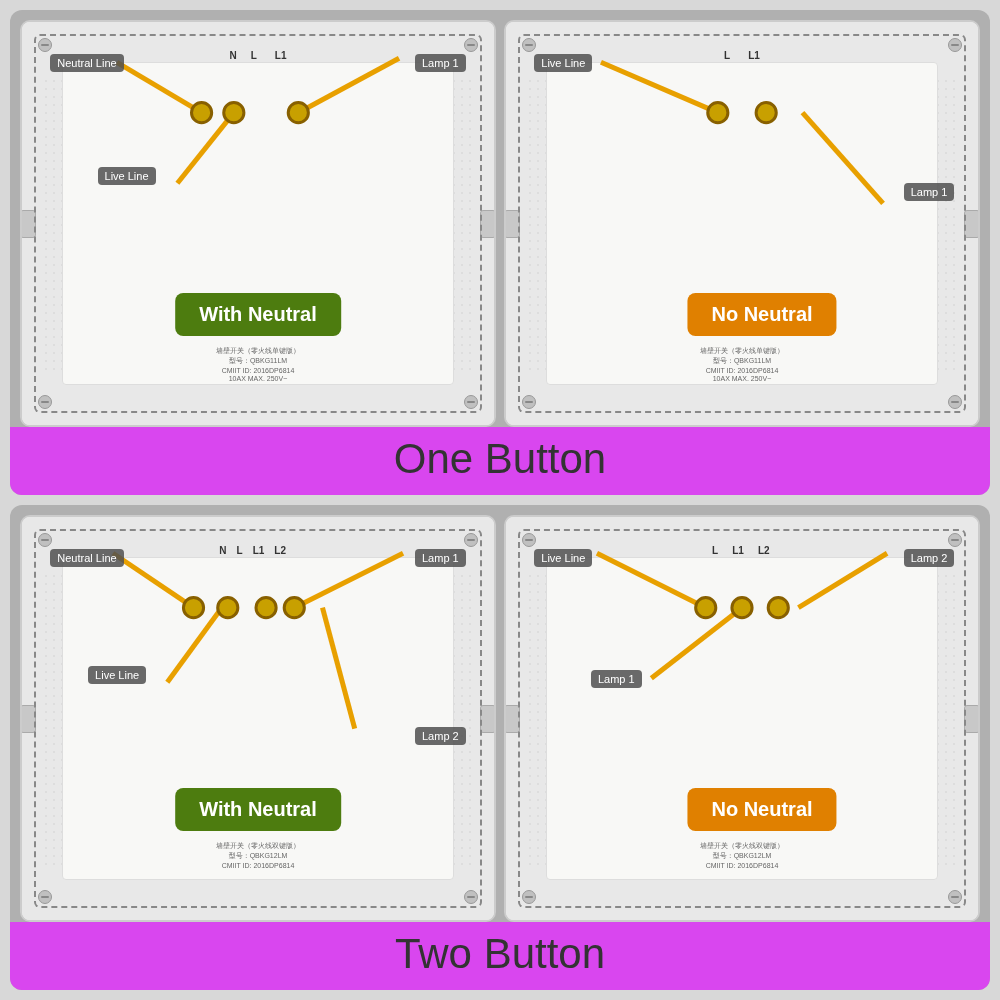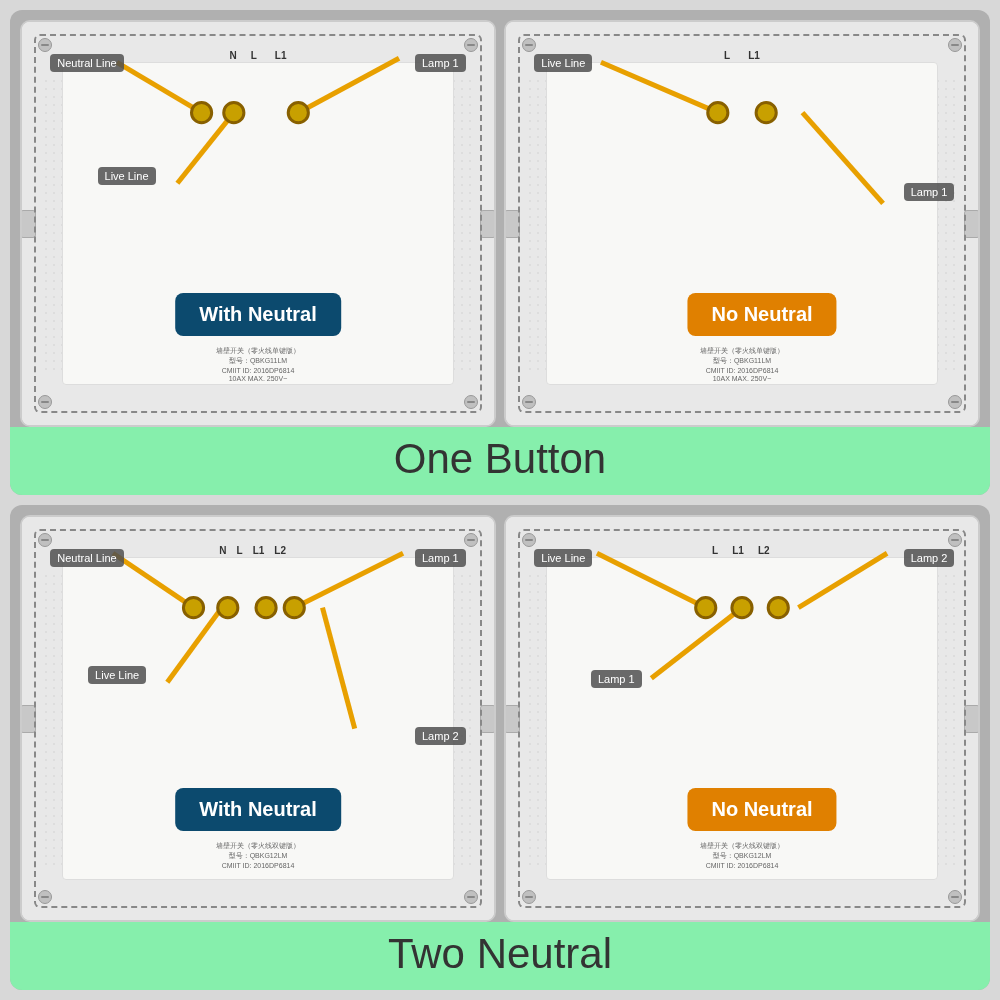--- a/index.html
+++ b/index.html
@@ -36,21 +36,21 @@
       gap: 8px;
       padding: 10px 10px 0 10px;
     }
 
     .section-label {
       text-align: center;
       font-size: 42px;
       font-weight: 400;
       color: #333;
       padding: 8px 0 12px 0;
-      background: #86efac;
+      background: #d946ef;
     }
 
     .switch-panel {
       flex: 1;
       background: #f0f0f0;
       border-radius: 10px;
       border: 2px solid #ccc;
       position: relative;
       overflow: hidden;
     }
@@ -137,21 +137,21 @@
     .status-badge {
       position: absolute;
       font-size: 20px;
       font-weight: bold;
       color: white;
       padding: 10px 24px;
       border-radius: 8px;
       text-align: center;
     }
     .status-badge.with-neutral {
-      background: #0c4a6e;
+      background: #4d7c0f;
     }
     .status-badge.no-neutral {
       background: #e08000;
       margin-left: 20px;
     }
 
     
     .pcb-text {
       position: absolute;
       font-size: 7px;
@@ -360,15 +360,15 @@
           </svg>
 
           <div class="label-tag" style="top:8%; left:6%;">Live Line</div>
           <div class="label-tag" style="top:8%; right:5%;">Lamp 2</div>
           <div class="label-tag" style="top:38%; left:18%;">Lamp 1</div>
 
           <div class="status-badge no-neutral" style="bottom:22%; left:50%; transform:translateX(-50%);">No Neutral</div>
         </div>
       </div>
     </div>
-    <div class="section-label">Two Neutral</div>
+    <div class="section-label">Two Button</div>
   </div>
 </div>
 
 </body></html>

